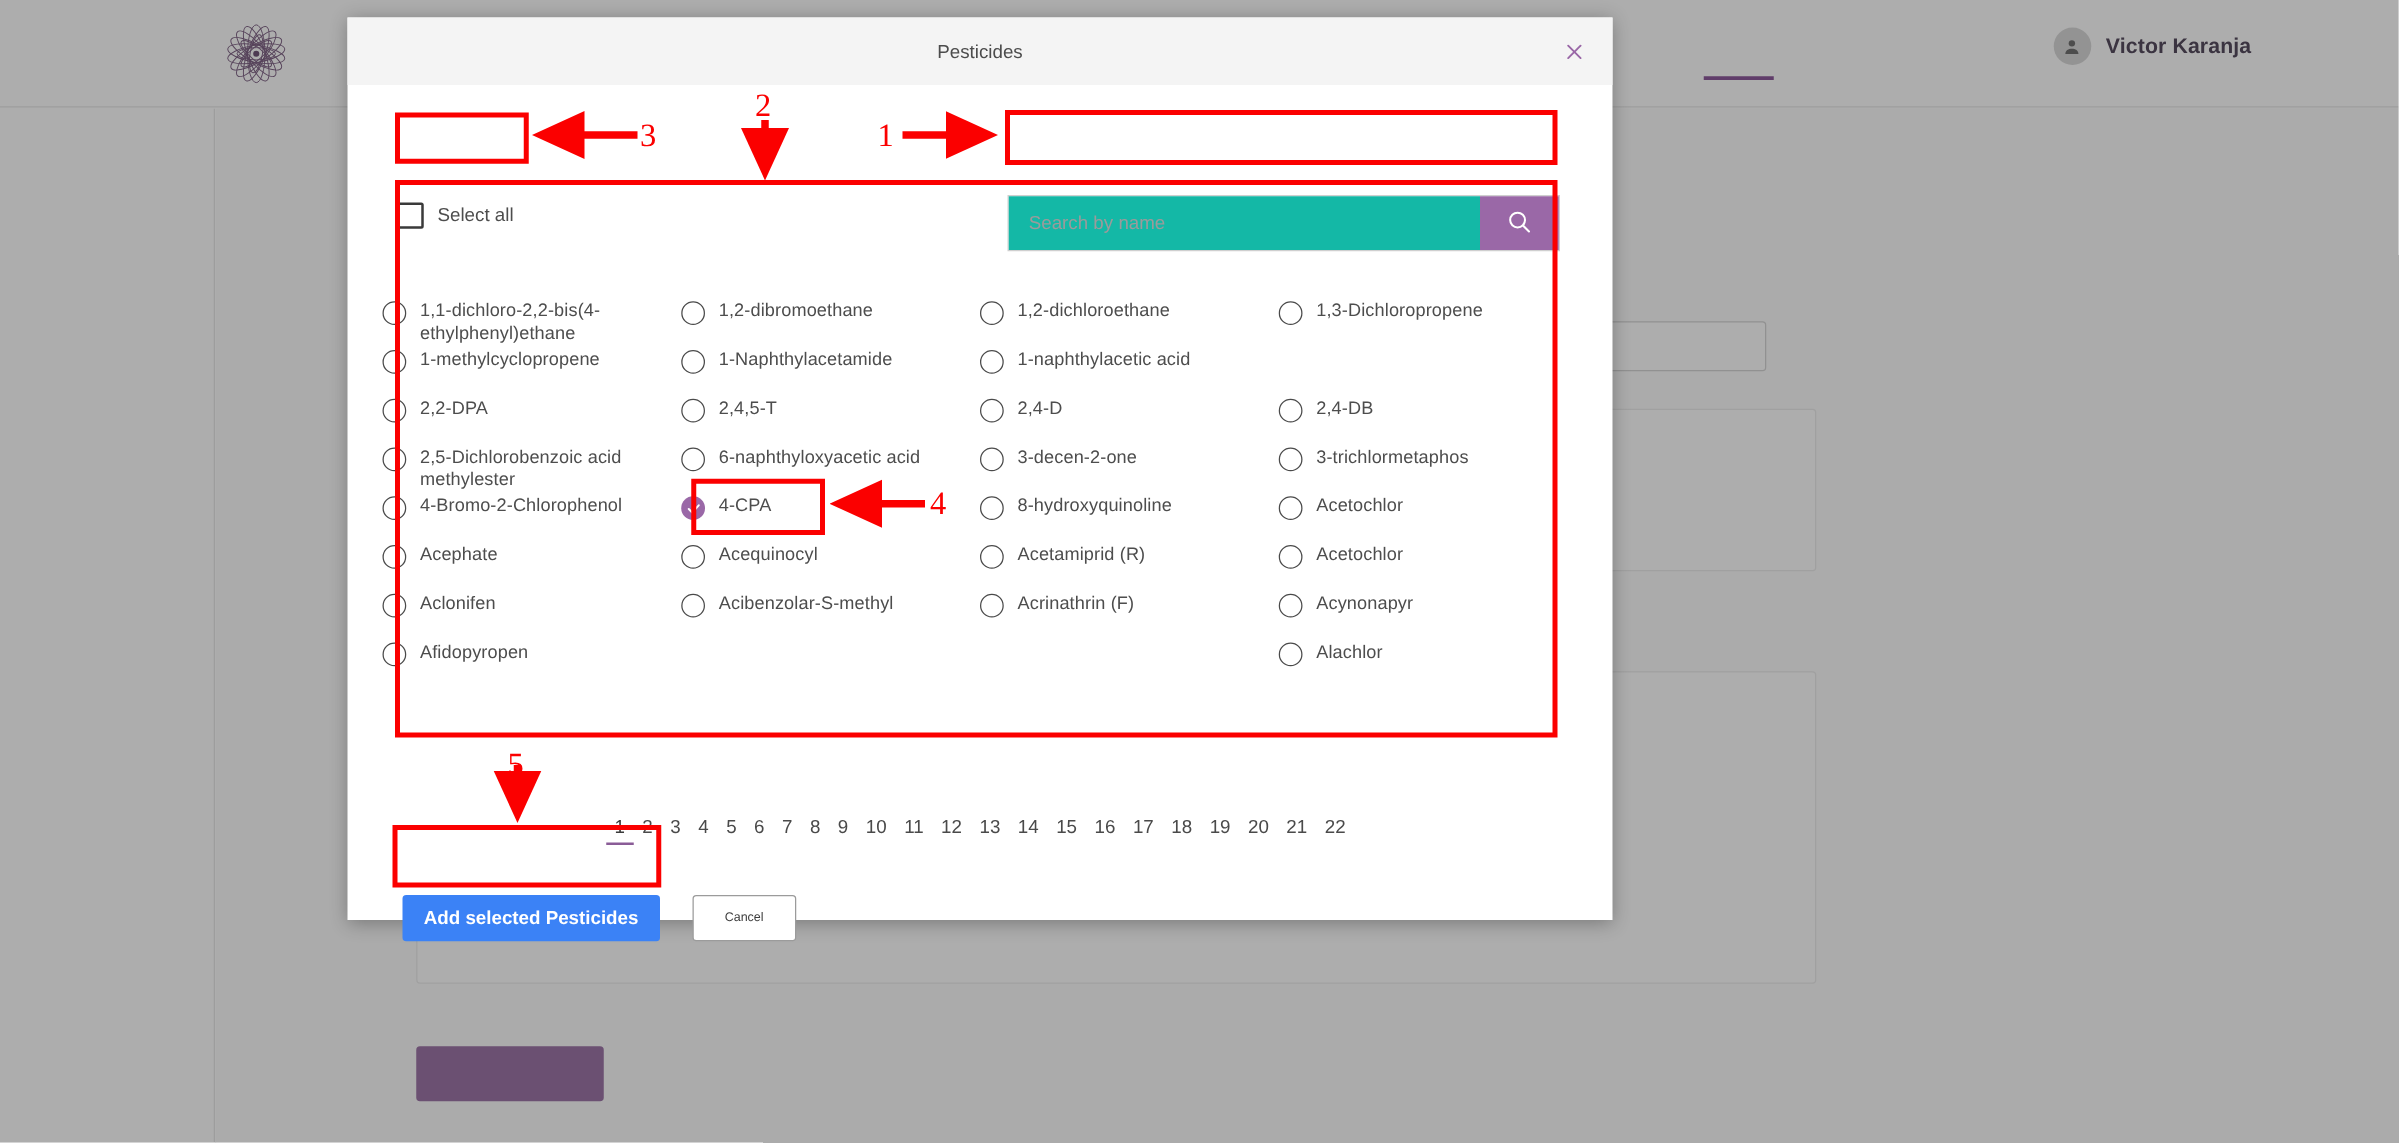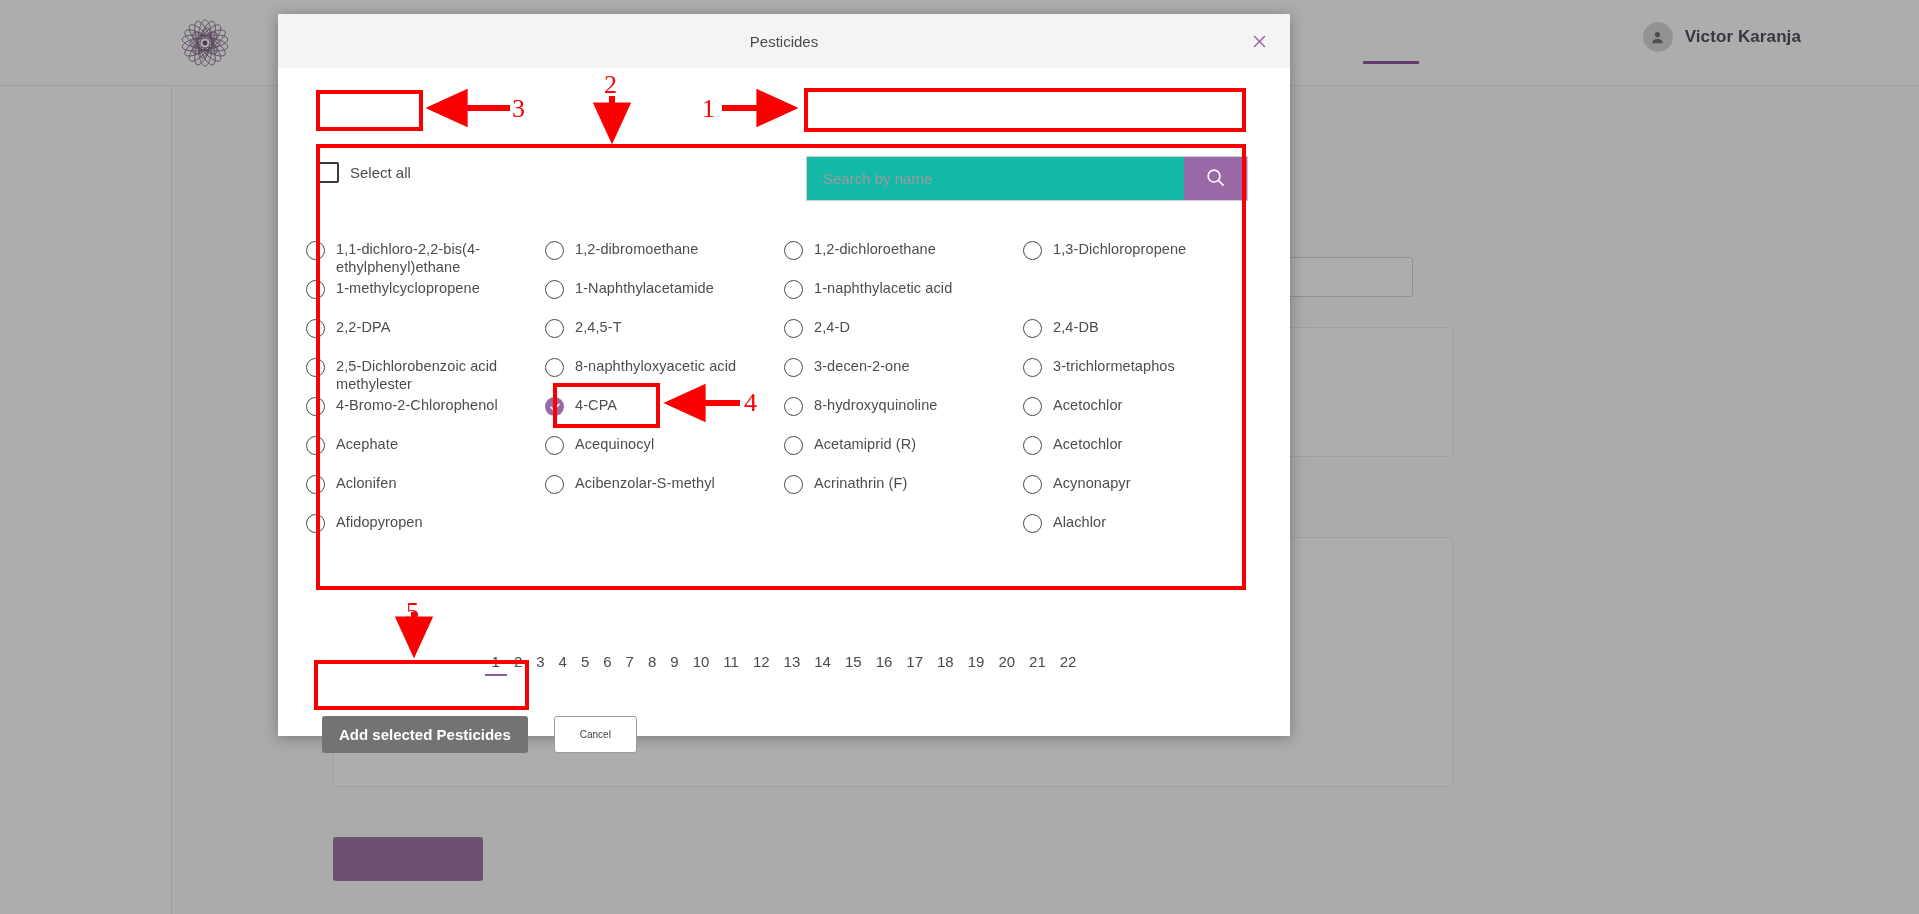--- a/index.html
+++ b/index.html
@@ -132,21 +132,21 @@
   .page-num {
     font-size:15px; color:#4a4a4a; padding:0 7px 4px 7px; cursor:pointer;
   }
   .page-num.active { color:#3b3b3b; border-bottom:2px solid #8a5c97; }
 
   
   .footer {
     position:absolute; left:44px; top:648px; display:flex; align-items:center; gap:26px;
   }
   .btn-primary {
-    background:#737373; color:#ffffff; border:none; border-radius:3px;
+    background:#3b82f6; color:#ffffff; border:none; border-radius:3px;
     height:37px; padding:0 17px; font-size:15px; font-weight:700;
     font-family:"Liberation Sans", sans-serif; cursor:pointer;
   }
   .btn-secondary {
     background:#ffffff; color:#3d3d3d; border:1px solid #9b9b9b; border-radius:3px;
     height:37px; padding:0 25px; font-size:10px;
     font-family:"Liberation Sans", sans-serif; cursor:pointer;
   }
 
   
@@ -295,21 +295,21 @@
             <span class="opt-label">2,4-DB</span>
           </div>
         </div>
         <div class="opt-row" style="height: 39px;">
           <div class="opt-cell">
             <span class="radio"></span>
             <span class="opt-label">2,5-Dichlorobenzoic acid methylester</span>
           </div>
           <div class="opt-cell">
             <span class="radio"></span>
-            <span class="opt-label">8-naphthyloxyacetic acid</span>
+            <span class="opt-label">6-naphthyloxyacetic acid</span>
           </div>
           <div class="opt-cell">
             <span class="radio"></span>
             <span class="opt-label">3-decen-2-one</span>
           </div>
           <div class="opt-cell">
             <span class="radio"></span>
             <span class="opt-label">3-trichlormetaphos</span>
           </div>
         </div>

